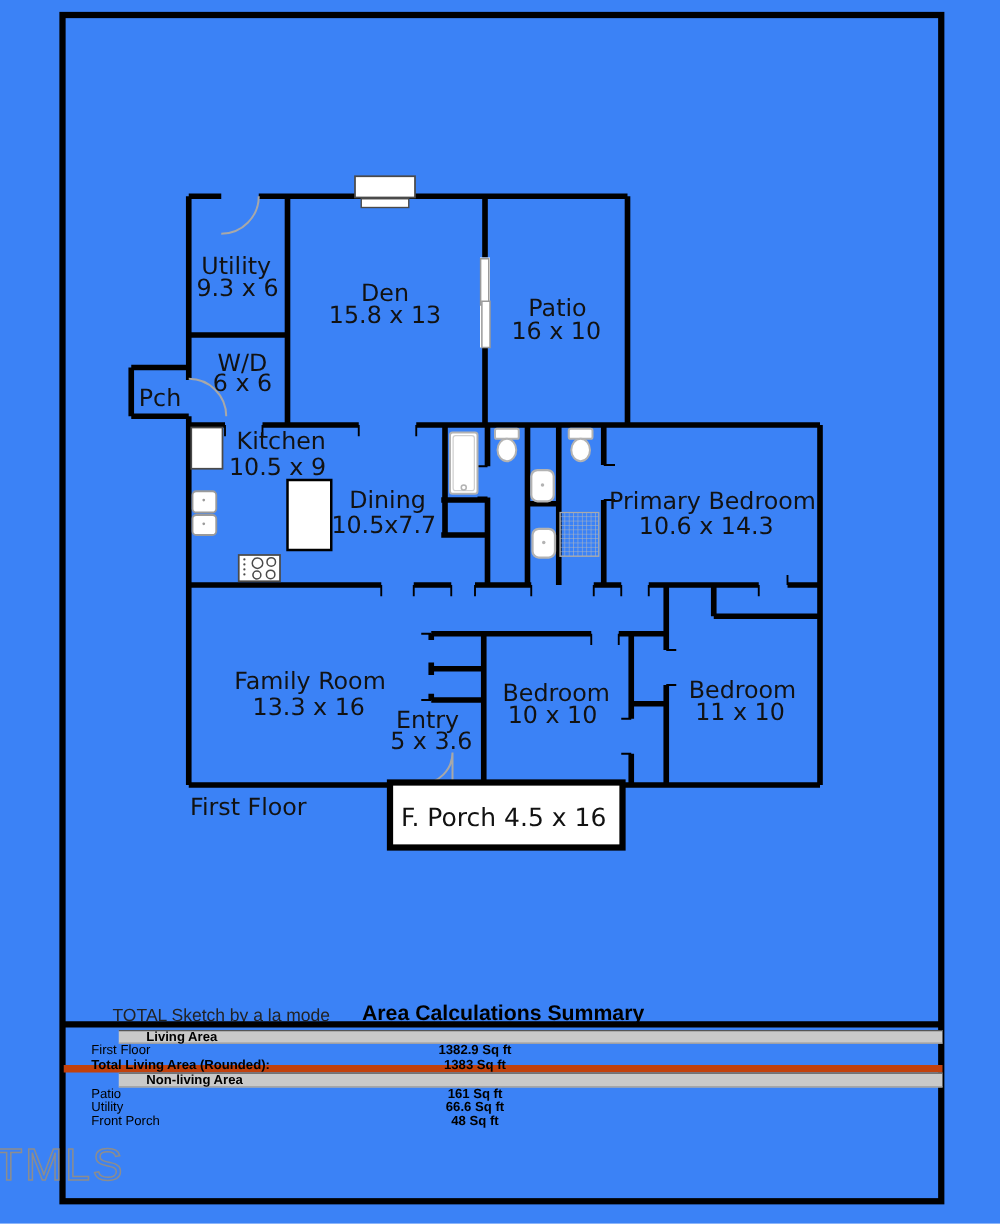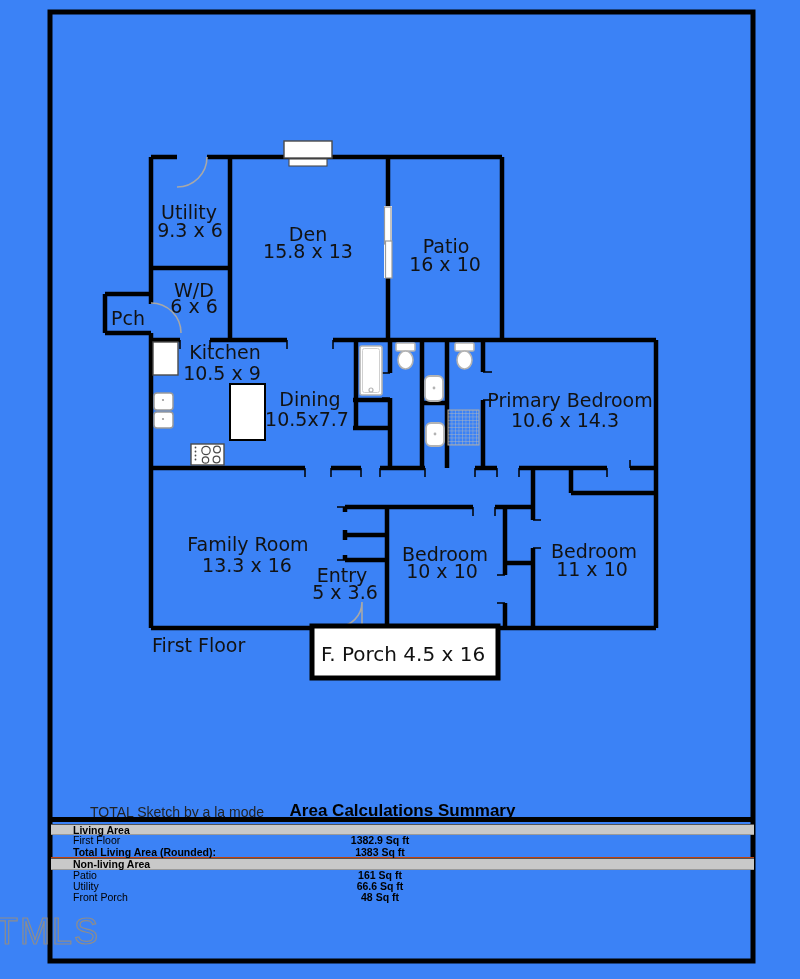--- a/index.html
+++ b/index.html
@@ -15,23 +15,23 @@
              font-family:"Liberation Sans",sans-serif;}
   .attribution{position:absolute;left:11px;top:5px;font-size:14px;color:#222;margin-left:28px;}
   .summary-title{position:absolute;left:0;right:0;top:2px;text-align:center;
                  font-size:17px;font-weight:bold;color:#000;}
   .thick-divider{position:absolute;left:50px;top:817px;width:704px;height:5px;background:#000;}
   .rows{position:absolute;left:51px;top:824px;width:703px;
         font-family:"Liberation Sans",sans-serif;font-size:10.5px;color:#000;}
   .row{position:relative;height:11.4px;line-height:11.4px;box-sizing:border-box;}
   .row .lbl{position:absolute;left:22px;top:0;white-space:nowrap;}
   .row .val{position:absolute;left:219px;width:220px;top:0;text-align:center;white-space:nowrap;font-weight:bold;}
-  .row.section{background:#c9c9c9;font-weight:bold;border-top:1px solid #555;border-bottom:1px solid #9a9a9a;}
+  .row.section{background:#c9c9c9;font-weight:bold;border-top:1px solid #555;border-bottom:1px solid #9a9a9a;margin-left:44px;}
   .row.section .lbl{left:22px;}
-  .row.total{font-weight:bold;border-bottom:1px solid #c2410c;}
+  .row.total{font-weight:bold;border-bottom:6px solid #c2410c;}
   .watermark{position:absolute;left:-4px;top:911px;z-index:6;
              font-family:"Liberation Sans",sans-serif;font-size:36px;letter-spacing:2px;
              color:rgba(255,255,255,0);-webkit-text-stroke:1.2px #8d8d8d;}
 </style>
 </head>
 <body>
 
 <div class="sheet">
 
   <svg width="800" height="979" viewBox="0 0 800 979">

